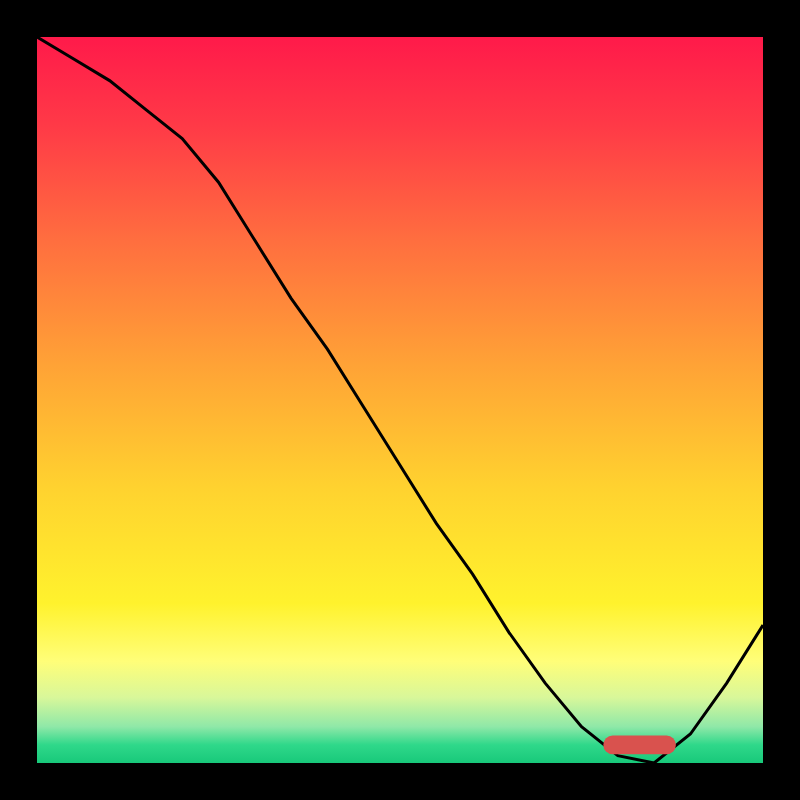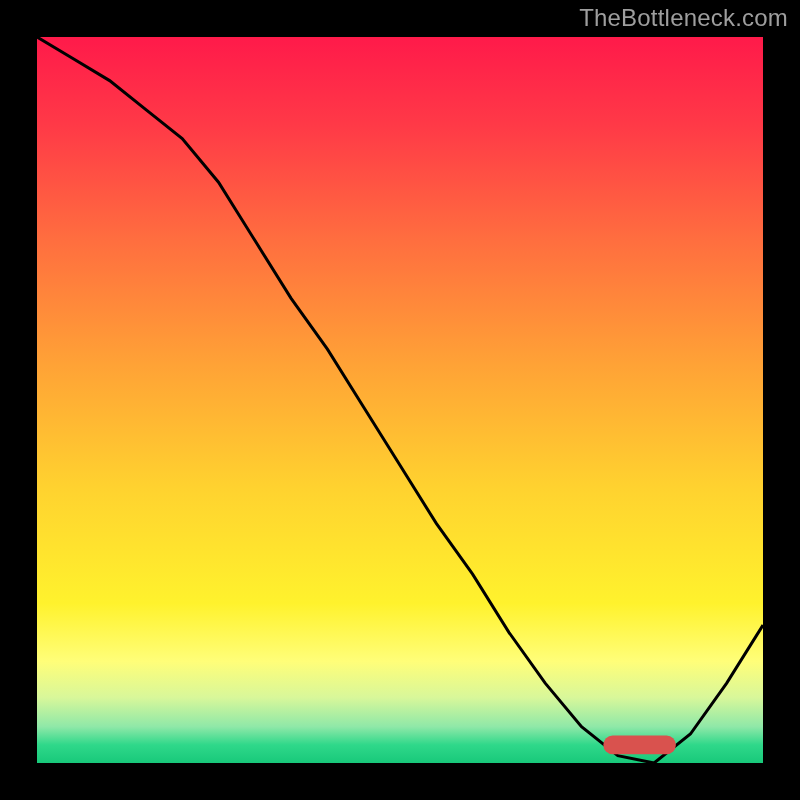--- a/index.html
+++ b/index.html
@@ -33,21 +33,20 @@
     height: 726px;
   }
   .plot-wrap svg {
     display: block;
   }
 </style>
 </head>
 <body>
 
 <div class="stage">
-  <div class="attribution">TheBottleneck.com</div>
 
   <div class="plot-wrap">
     <svg id="chart-svg" viewBox="0 0 726 726" width="726" height="726">
       <defs>
         <linearGradient id="bg-grad" x1="0" y1="0" x2="0" y2="1">
             <stop offset="0%" stop-color="#ff1a4a"></stop>
             <stop offset="12%" stop-color="#ff3947"></stop>
             <stop offset="28.000000000000004%" stop-color="#ff6e3f"></stop>
             <stop offset="45%" stop-color="#ffa236"></stop>
             <stop offset="62%" stop-color="#ffd22f"></stop>

